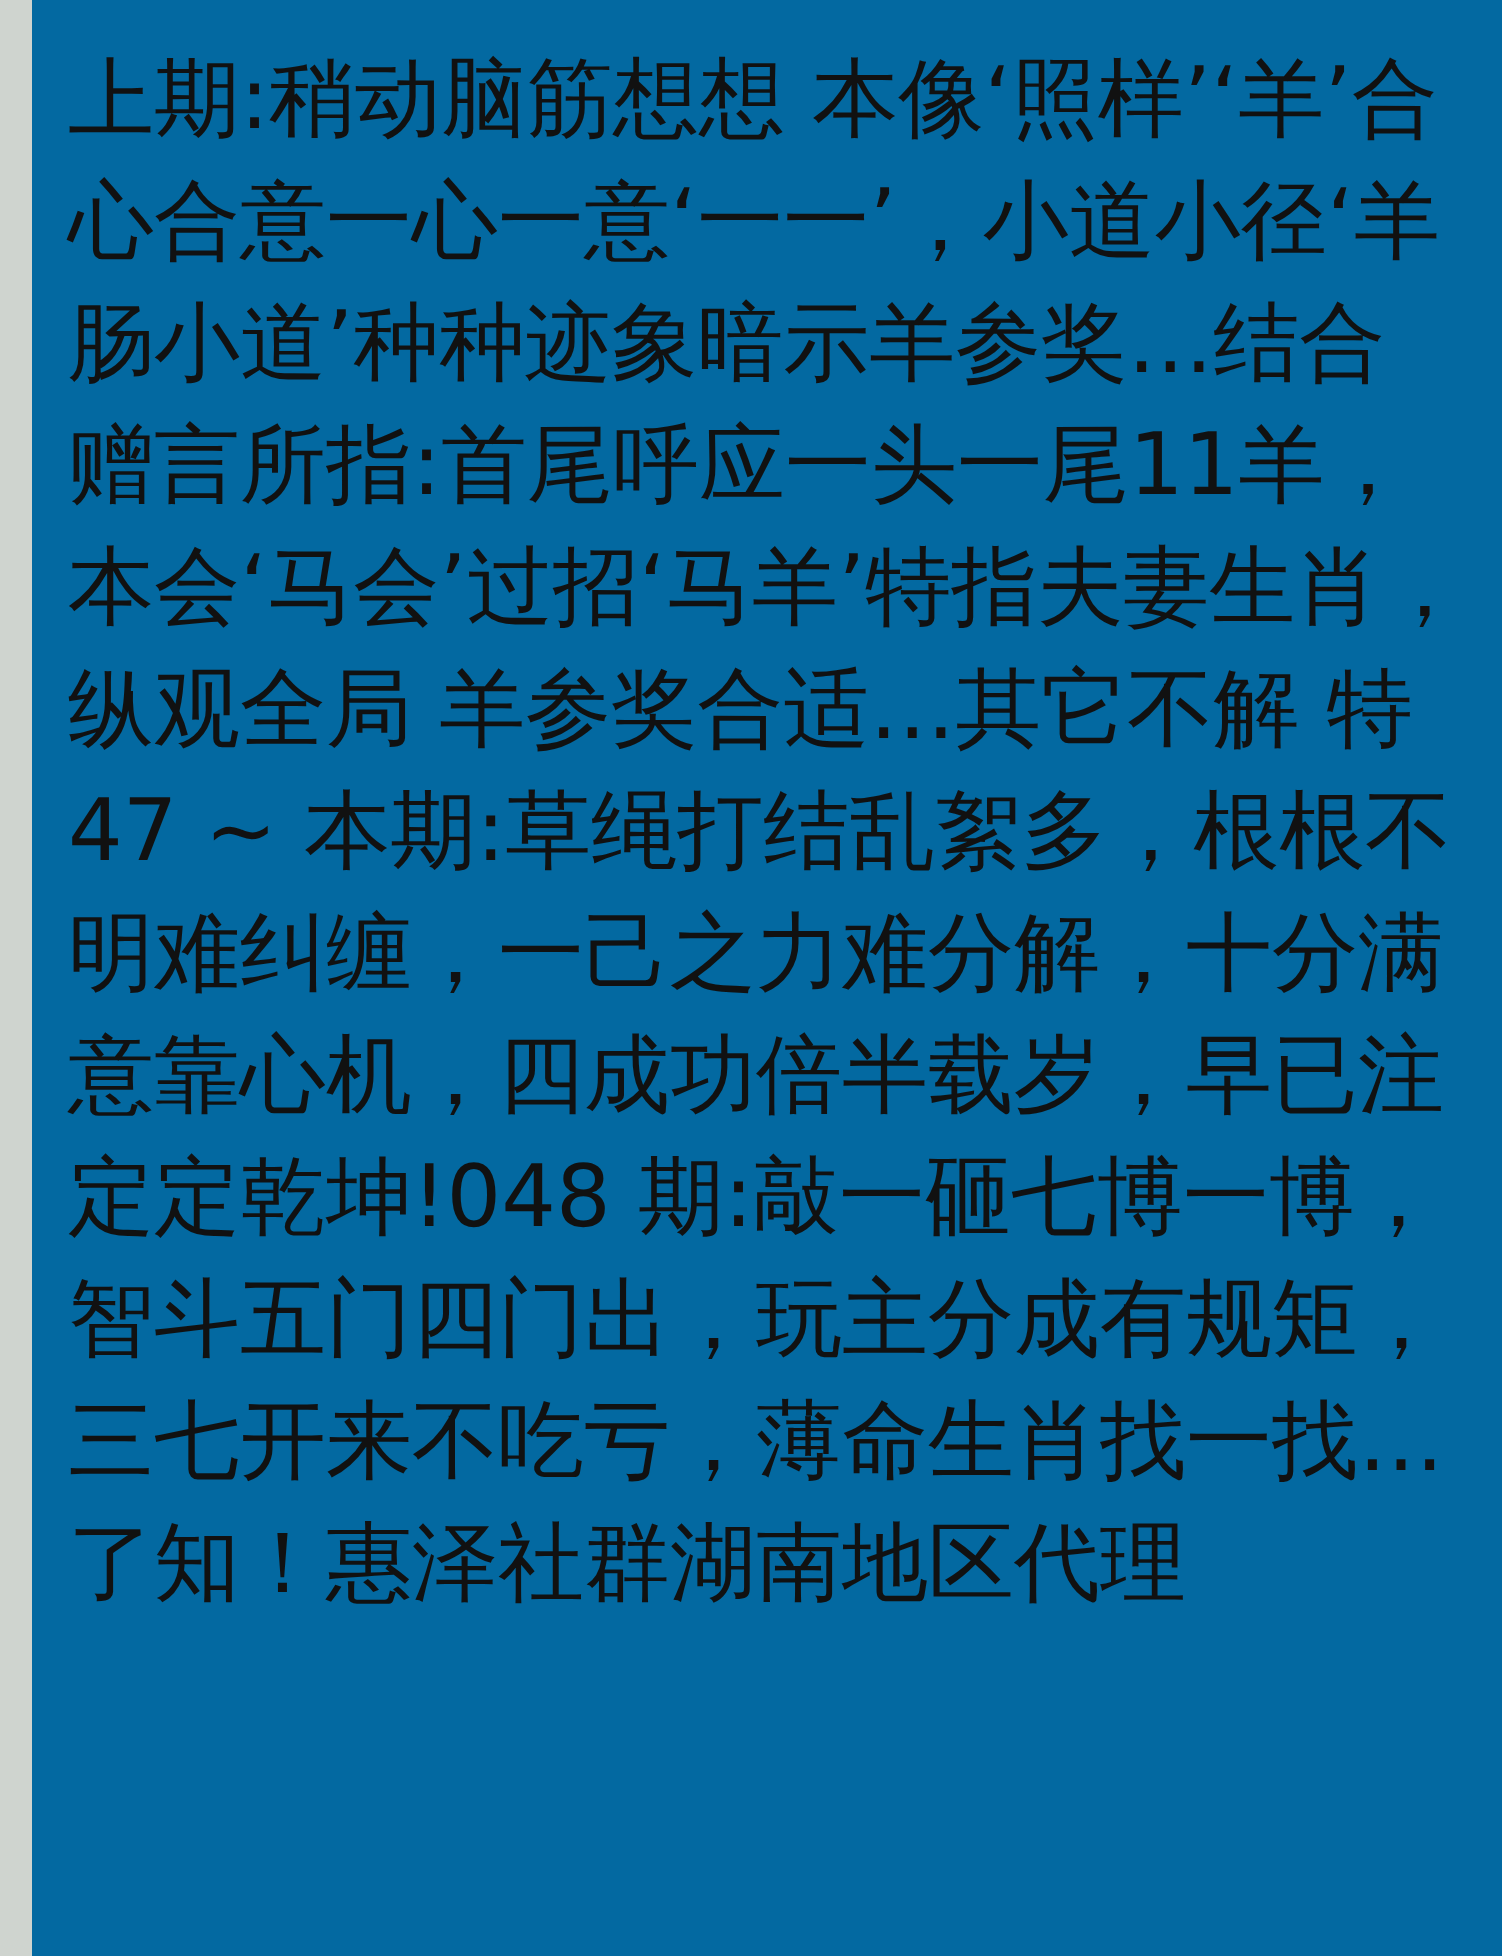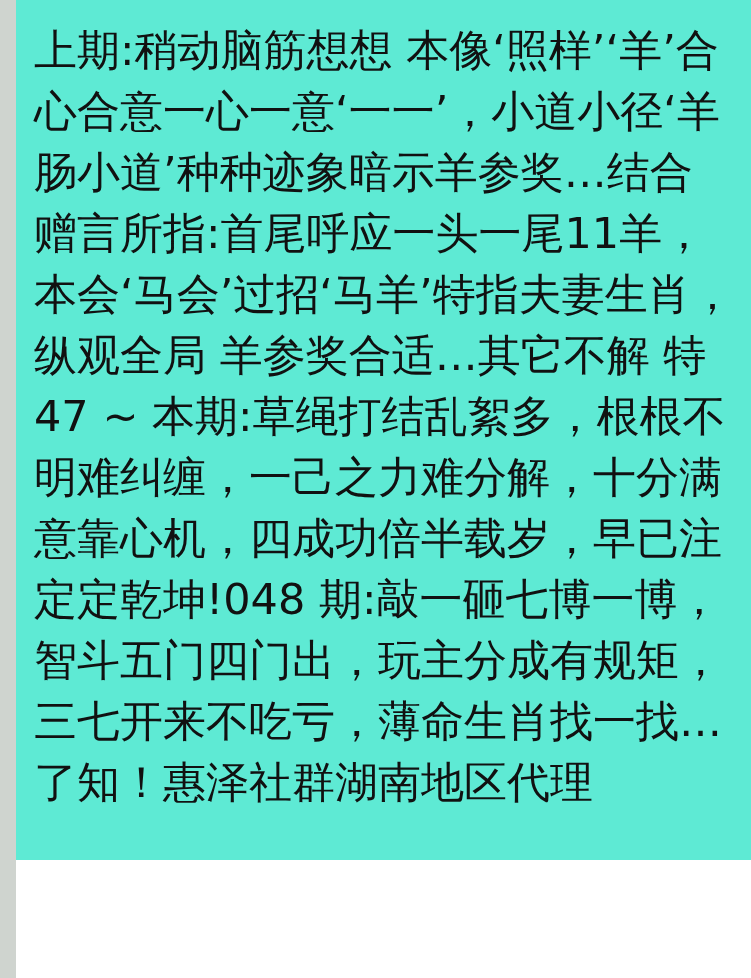--- a/index.html
+++ b/index.html
@@ -9,22 +9,22 @@
   body {
     width: 751px;
     height: 978px;
     background: #ffffff;
     font-family: "DejaVu Sans", "Liberation Sans", sans-serif;
     overflow: hidden;
   }
   .page {
     position: relative;
     width: 751px;
-    height: 860px;
-    background: #5eead4;
+    height: 978px;
+    background: #0369a1;
     box-sizing: border-box;
     display: flex;
     flex-direction: column;
   }
   .left-rail {
     position: absolute;
     left: 0;
     top: 0;
     width: 16px;
     height: 978px;

